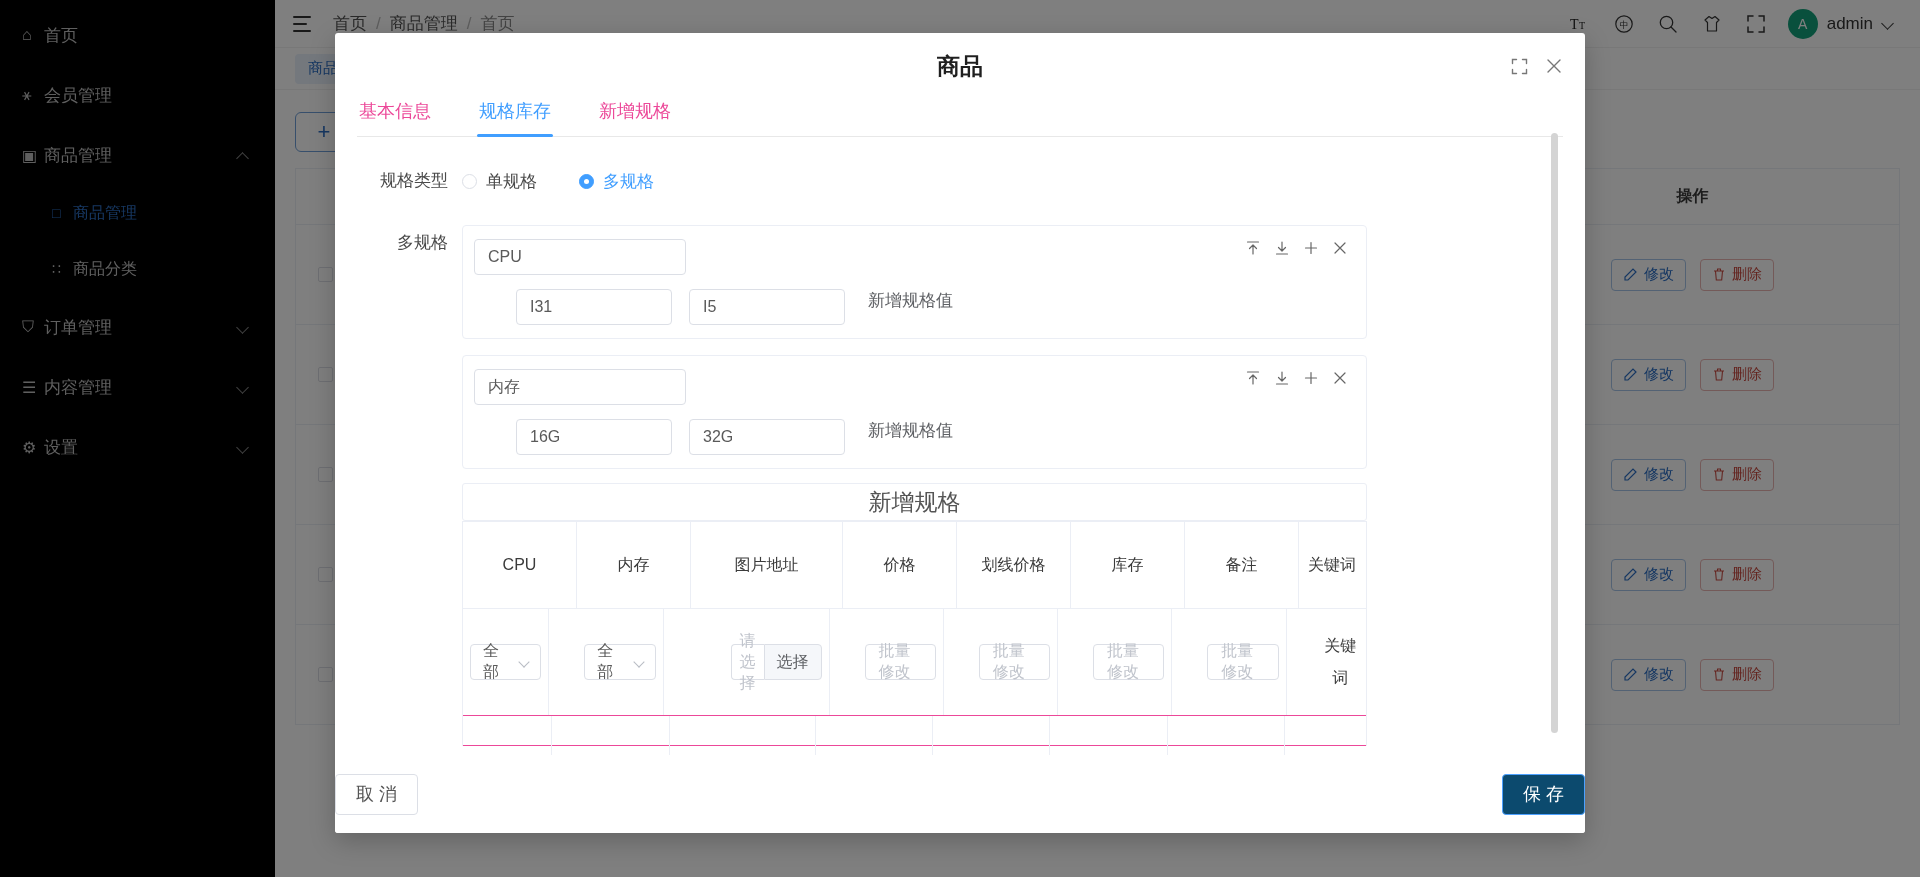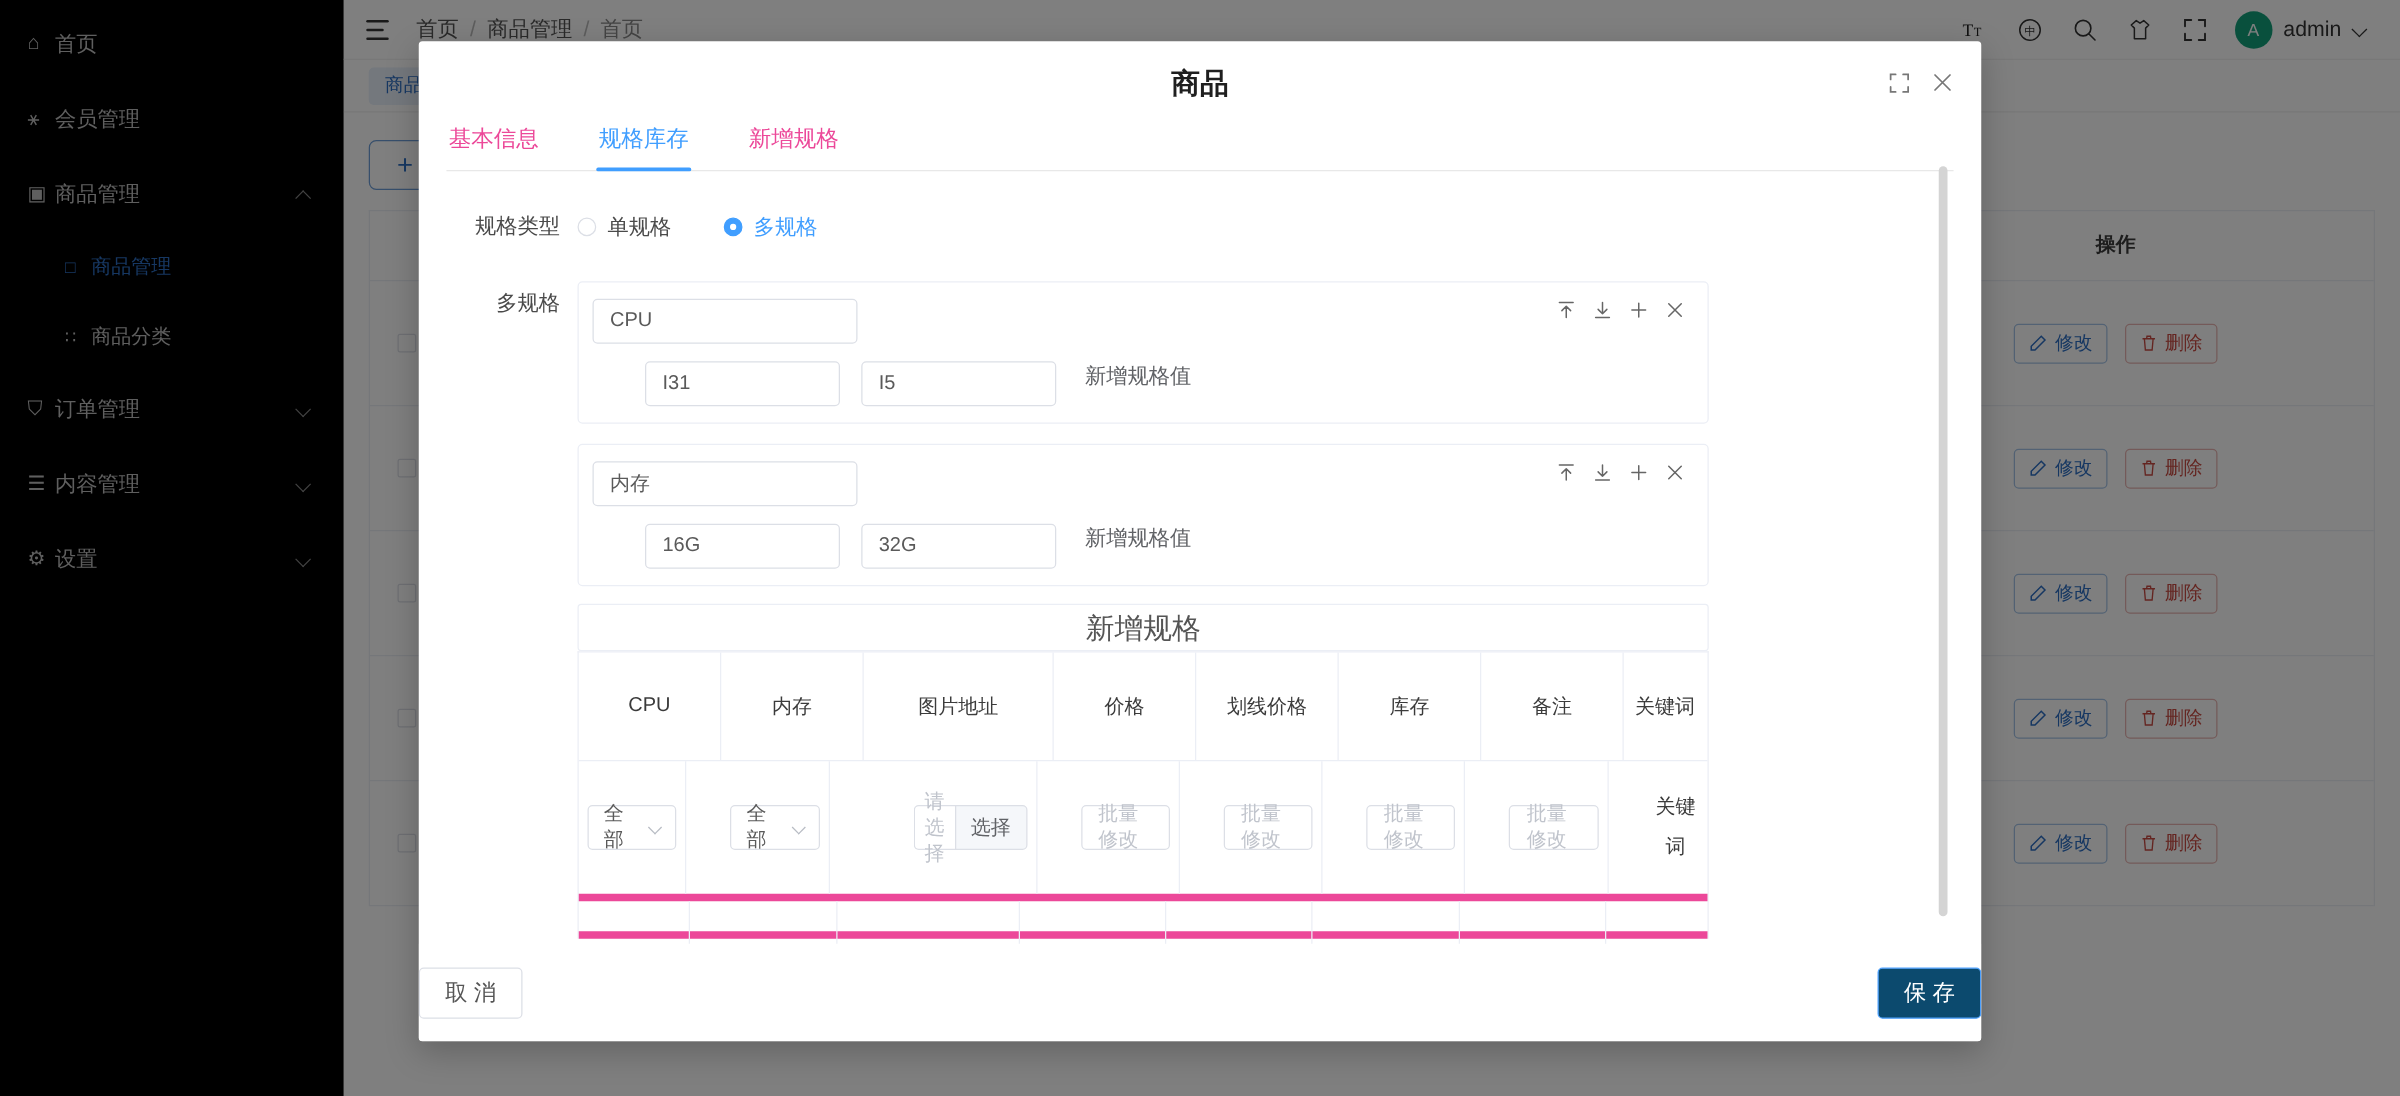--- a/index.html
+++ b/index.html
@@ -251,21 +251,21 @@
   }
 
   .sku-table { width: 905px; border: 1px solid #ebeef5; border-bottom: none; }
   .sku-thead { display: flex; border-bottom: 1px solid #ebeef5; }
   .sku-th {
     font-size: 16px; color: #3b3b3b; border-right: 1px solid #ebeef5;
     display: flex; align-items: center; justify-content: center; text-align: center;
     padding: 26px 4px; min-height: 86px;
   }
   .sku-th:last-child { border-right: none; }
-  .sku-tr { display: flex; border-bottom: 6px solid #ec4899; gap: 28px; }
+  .sku-tr { display: flex; border-bottom: 1px solid #ec4899; gap: 28px; }
   .sku-td {
     border-right: 1px solid #ebeef5; display: flex; align-items: center;
     justify-content: center; padding: 21px 7px; min-height: 86px;
   }
   .sku-td:last-child { border-right: none; }
   .sel {
     height: 36px; border: 1px solid #dcdfe6; border-radius: 4px; background: #fff;
     display: flex; align-items: center; padding: 0 9px 0 12px; width: 100%;
   }
   .sel .sv { font-size: 16px; color: #5a5a5a; flex: 1; }

